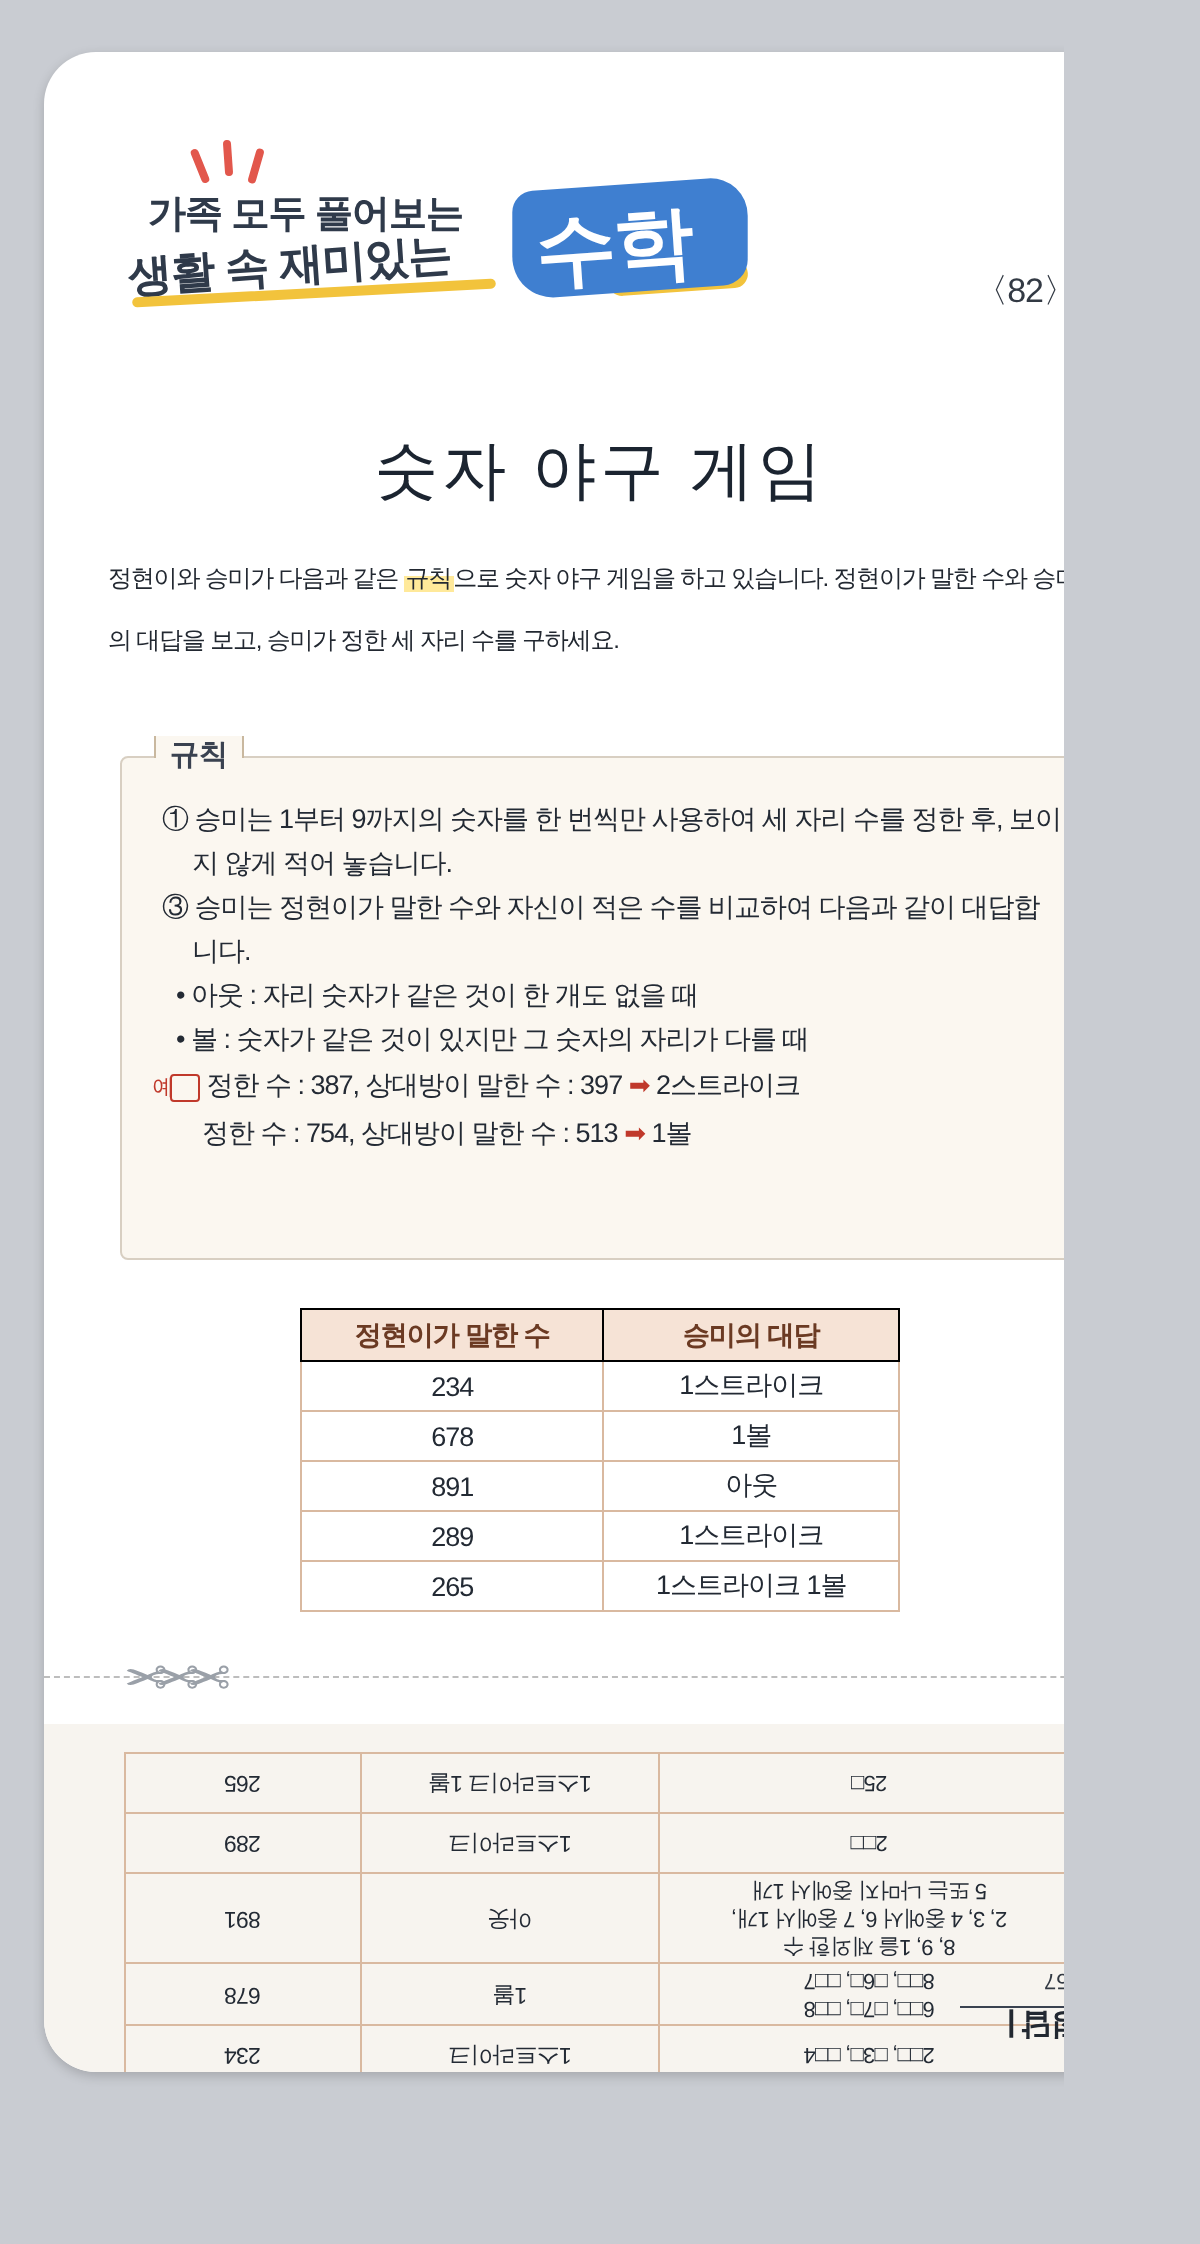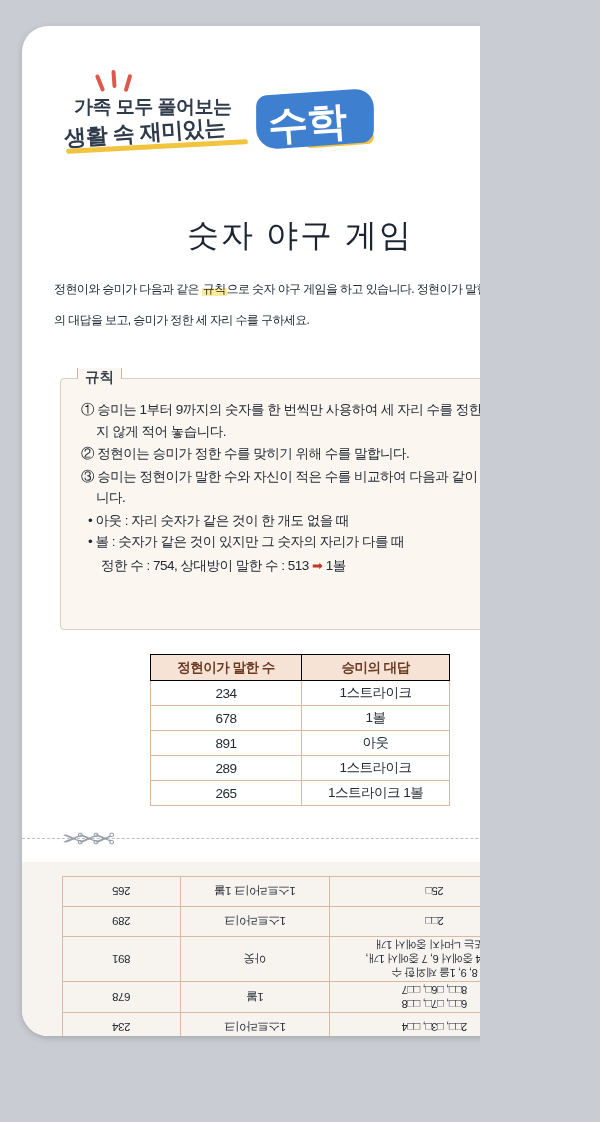--- a/index.html
+++ b/index.html
@@ -4,21 +4,21 @@
 <style>
   * { box-sizing: border-box; }
   html, body {
     margin: 0; padding: 0;
     width: 600px; height: 1122px;
     background: #c9ccd2;
     font-family: "Liberation Sans", sans-serif;
   }
   .page {
     position: relative;
-    width: 480px; height: 1122px;
+    width: 532px; height: 1122px;
     background: #c9ccd2;
     overflow: hidden;
   }
   .card {
     position: absolute;
     left: 22px; top: 26px;
     width: 556px; height: 1010px;
     background: #ffffff;
     border-radius: 26px;
     box-shadow: 0 2px 6px rgba(0,0,0,0.18);
@@ -243,24 +243,29 @@
     <div class="pagenum">〈82〉</div>
 
     <div class="title">숫자 야구 게임</div>
 
     <div class="intro"><span>정현이와 승미가 다음과 같은 </span><span class="hl">규칙</span><span>으로 숫자 야구 게임을 하고 있습니다. 정현이가 말한 수와 승미의 대답을 보고, 승미가 정한 세 자리 수를 구하세요.</span></div>
 
     <div class="rulebox">
       <div class="rulebox-label">규칙</div>
       <div class="rules">
         <div class="r">① 승미는 1부터 9까지의 숫자를 한 번씩만 사용하여 세 자리 수를 정한 후, 보이지 않게 적어 놓습니다.</div>
-        <div class="r">② 정현이는 승미가 정한 수를 맞히기 위해 수를 말합니다.</div>
         <div class="r">③ 승미는 정현이가 말한 수와 자신이 적은 수를 비교하여 다음과 같이 대답합니다.</div>
         <div class="sub">• 아웃 : 자리 숫자가 같은 것이 한 개도 없을 때</div>
         <div class="sub">• 볼 : 숫자가 같은 것이 있지만 그 숫자의 자리가 다를 때</div>
+        <div class="ex">
+          <span style="display:inline-block;width:15px;color:#c0392b;font-size:11px;border:1px solid #c0392b;border-radius:2px;text-align:center;line-height:13px;height:14px;">예</span>
+          <span>정한 수 : 387, 상대방이 말한 수 : 397</span>
+          <span class="arw">➡</span>
+          <span>2스트라이크</span>
+        </div>
         <div class="ex ex2">
           <span>정한 수 : 754, 상대방이 말한 수 : 513</span>
           <span class="arw">➡</span>
           <span>1볼</span>
         </div>
       </div>
     </div>
 
     <table class="tbl1">
       <thead>

